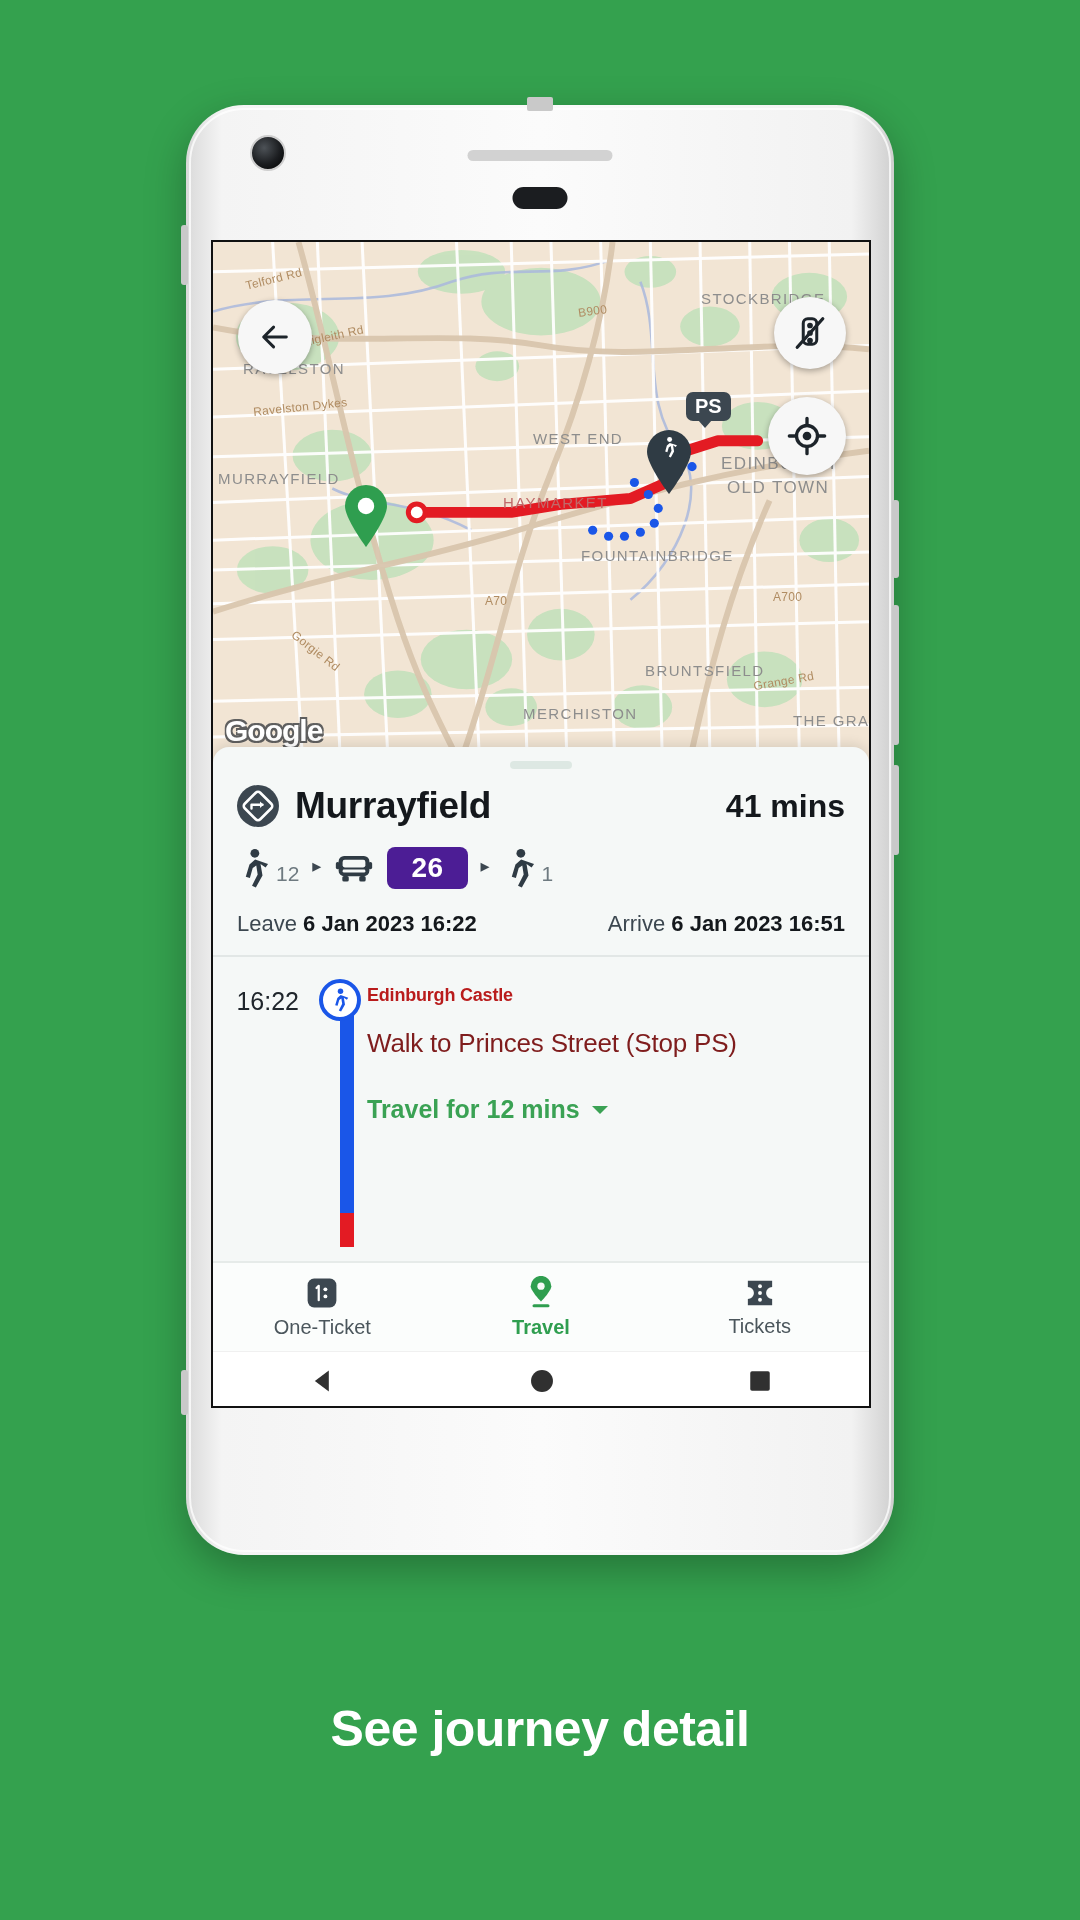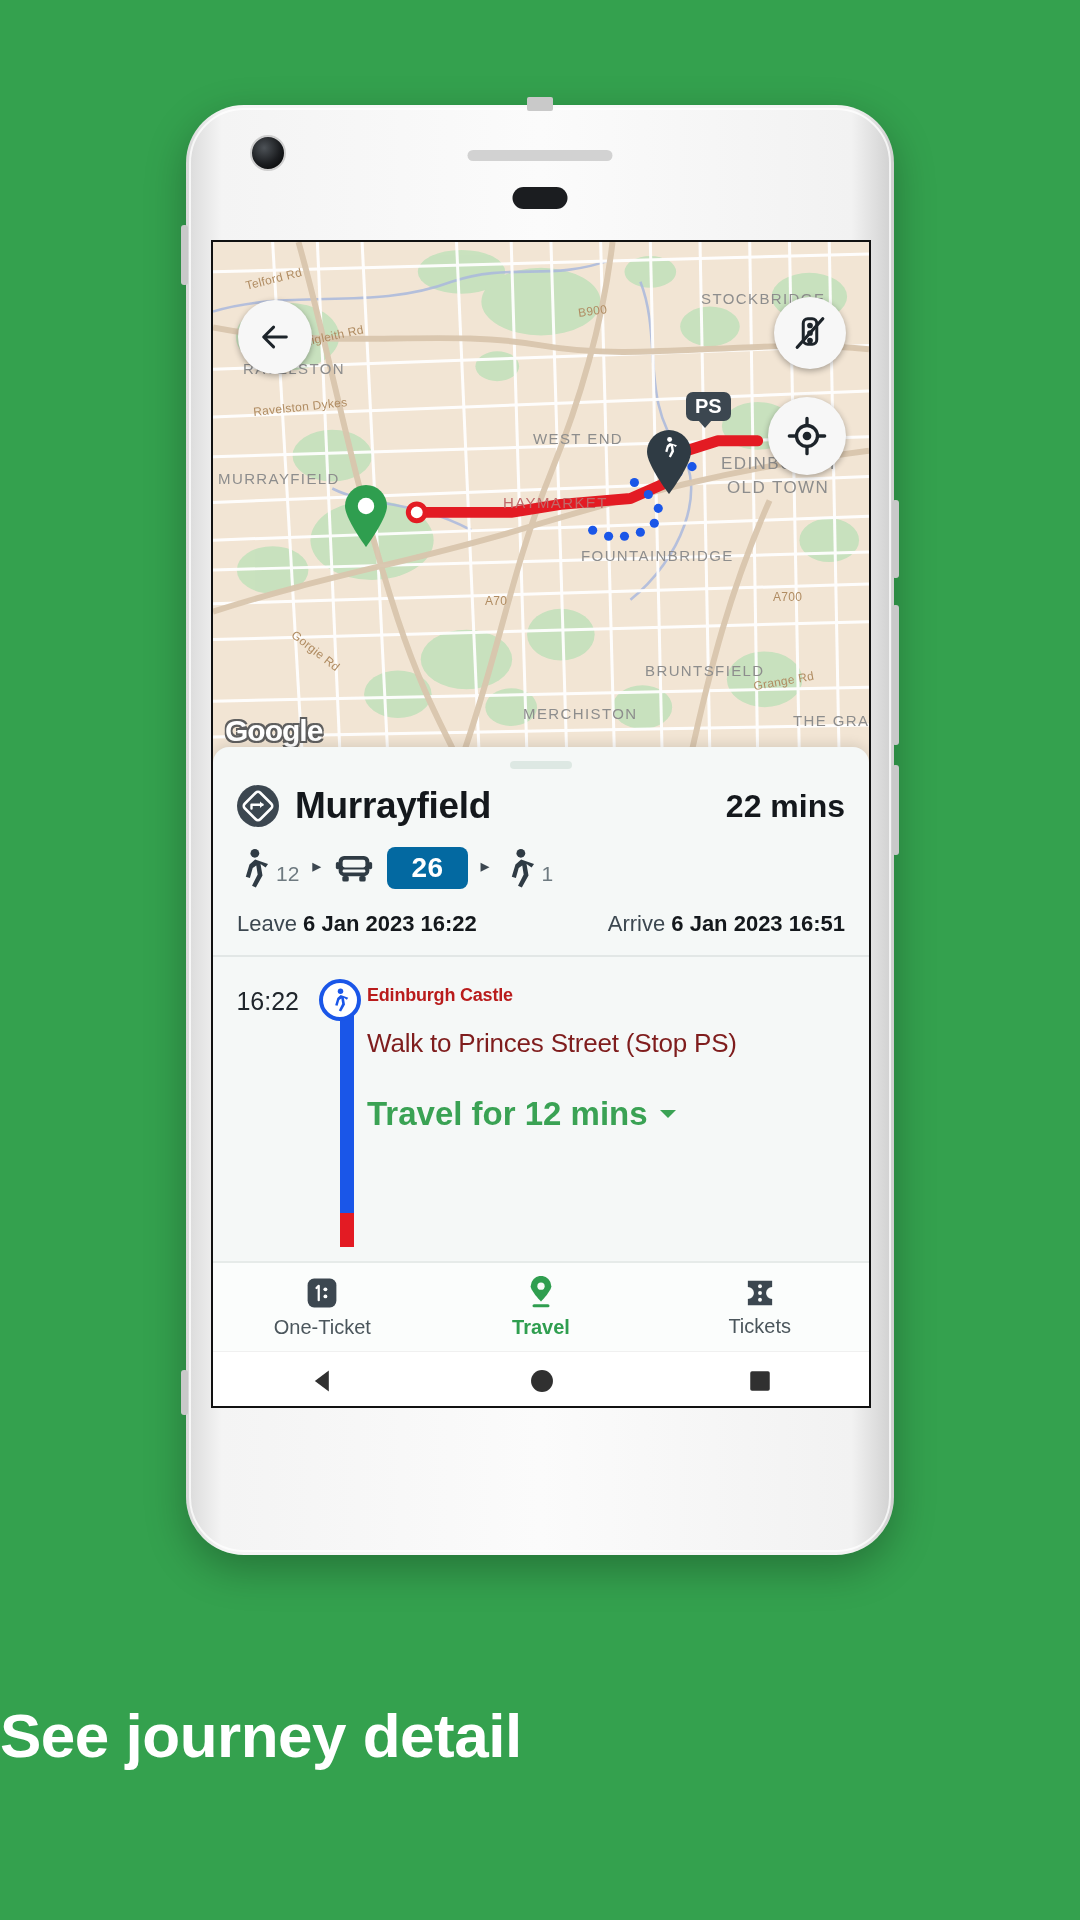--- a/index.html
+++ b/index.html
@@ -124,21 +124,21 @@
   #summary-top{display:flex;align-items:center;justify-content:space-between;}
   #summary-left{display:flex;align-items:center;gap:16px;}
   #dest-title{font-size:37px;font-weight:700;color:#14181c;letter-spacing:-.3px;}
   #duration{font-size:32px;font-weight:700;color:#14181c;}
 
   #legs-row{display:flex;align-items:center;gap:6px;margin-top:20px;}
   .leg{display:flex;align-items:flex-end;gap:5px;}
   .leg-mins{font-size:21px;color:#6e7a80;padding-bottom:2px;}
   .leg-sep{color:#3c4750;font-size:18px;padding:0 7px 4px 7px;}
   #route-badge{
-    background:#0369a1;color:#fff;border-radius:8px;
+    background:#4c1d95;color:#fff;border-radius:8px;
     font-size:28px;font-weight:700;padding:5px 24px;margin-left:8px;
     letter-spacing:.5px;
   }
 
   #times-row{
     display:flex;justify-content:space-between;
     margin-top:22px;padding-bottom:18px;
     font-size:22px;color:#3c4750;
   }
   #times-row b{color:#14181c;font-weight:700;}
@@ -155,21 +155,21 @@
   .node-circle{
     width:42px;height:42px;border-radius:50%;background:#fff;
     display:flex;align-items:center;justify-content:center;position:relative;z-index:3;
   }
   .node-circle.blue{border:4px solid #1a56e8;}
   .node-circle.red{border:4px solid #e31b23;}
   .itin-text{padding-top:6px;padding-right:18px;}
   .itin-title{font-size:18px;font-weight:700;color:#b91c1c;letter-spacing:-.2px;}
   .itin-sub{font-size:26px;color:#7f1d1d;margin-top:22px;letter-spacing:-.2px;}
   #travel-line{
-    color:#3aa254;font-size:33px;font-weight:700;margin-top:36px;
+    color:#3aa254;font-size:25px;font-weight:700;margin-top:36px;
     display:flex;align-items:center;gap:10px;
   }
 
   
   #connector{
     position:absolute;left:127px;top:38px;width:14px;height:218px;
     background:#1a56e8;z-index:1;
   }
   #connector-red-stub{
     position:absolute;left:127px;top:256px;width:14px;height:34px;
@@ -190,21 +190,21 @@
 
   #android-nav{
     position:absolute;left:0;bottom:0;width:100%;height:59px;background:#fff;
     display:flex;align-items:center;justify-content:space-around;z-index:60;
     border-top:1px solid #f0f0f0;
   }
 
   
   #caption{
     position:absolute;left:0;top:1700px;width:100%;
-    color:#fff;font-size:62px;font-weight:700;
+    text-align:center;color:#fff;font-size:50px;font-weight:700;
     letter-spacing:-.5px;
   }
 </style>
 </head>
 <body>
 
 <div id="phone-frame">
   <div id="phone-topnotchbar"></div>
   <div class="side-btn r1"></div>
   <div class="side-btn r2"></div>
@@ -381,21 +381,21 @@
             <svg width="42" height="42" viewBox="0 0 42 42">
               <circle cx="21" cy="21" r="21" fill="#3c4750"></circle>
               <g transform="translate(21,21) rotate(45) translate(-11,-11)">
                 <rect x="0" y="0" width="22" height="22" rx="3.2" fill="none" stroke="#ffffff" stroke-width="2.6"></rect>
               </g>
               <path d="M14.5 23.5 V19.8 H25.5" fill="none" stroke="#ffffff" stroke-width="2.4" stroke-linecap="round" stroke-linejoin="round"></path>
               <path d="M23 16.6 L26.6 19.8 L23 23" fill="#ffffff"></path>
             </svg>
             <span id="dest-title">Murrayfield</span>
           </div>
-          <span id="duration">22 mins</span>
+          <span id="duration">41 mins</span>
         </div>
 
         <div id="legs-row">
           <span class="leg">
             <svg width="34" height="40" viewBox="0 0 24 28">
               <g fill="#2f3b44">
                 <circle cx="12.6" cy="3.6" r="3.1"></circle>
                 <path d="M12.8 8 L8.8 11.6 L6.2 20.2 L9.1 21 L11.1 14 L13.6 12.2 L14.6 18.6 L10.6 26.5 L13.3 27.8 L18 19.3 L16.6 11.2 L20.2 13.6 L21.9 11.2 Z"></path>
               </g>
             </svg>

